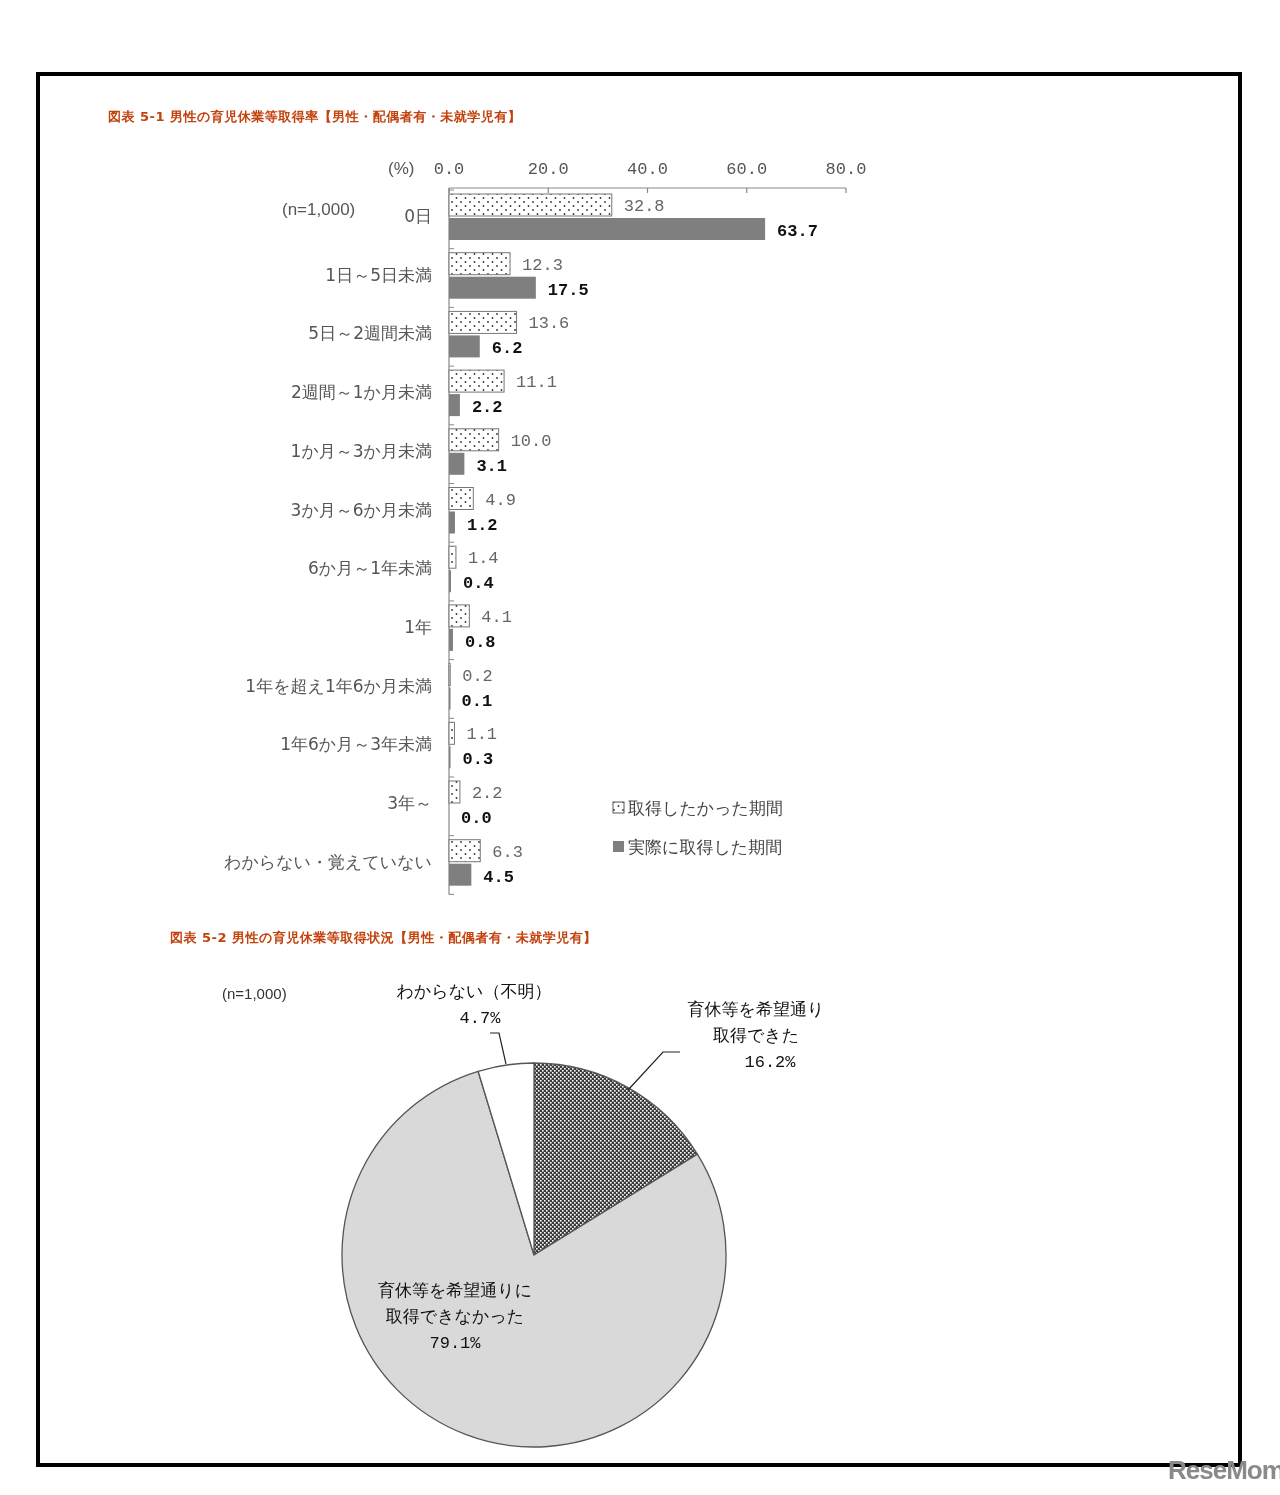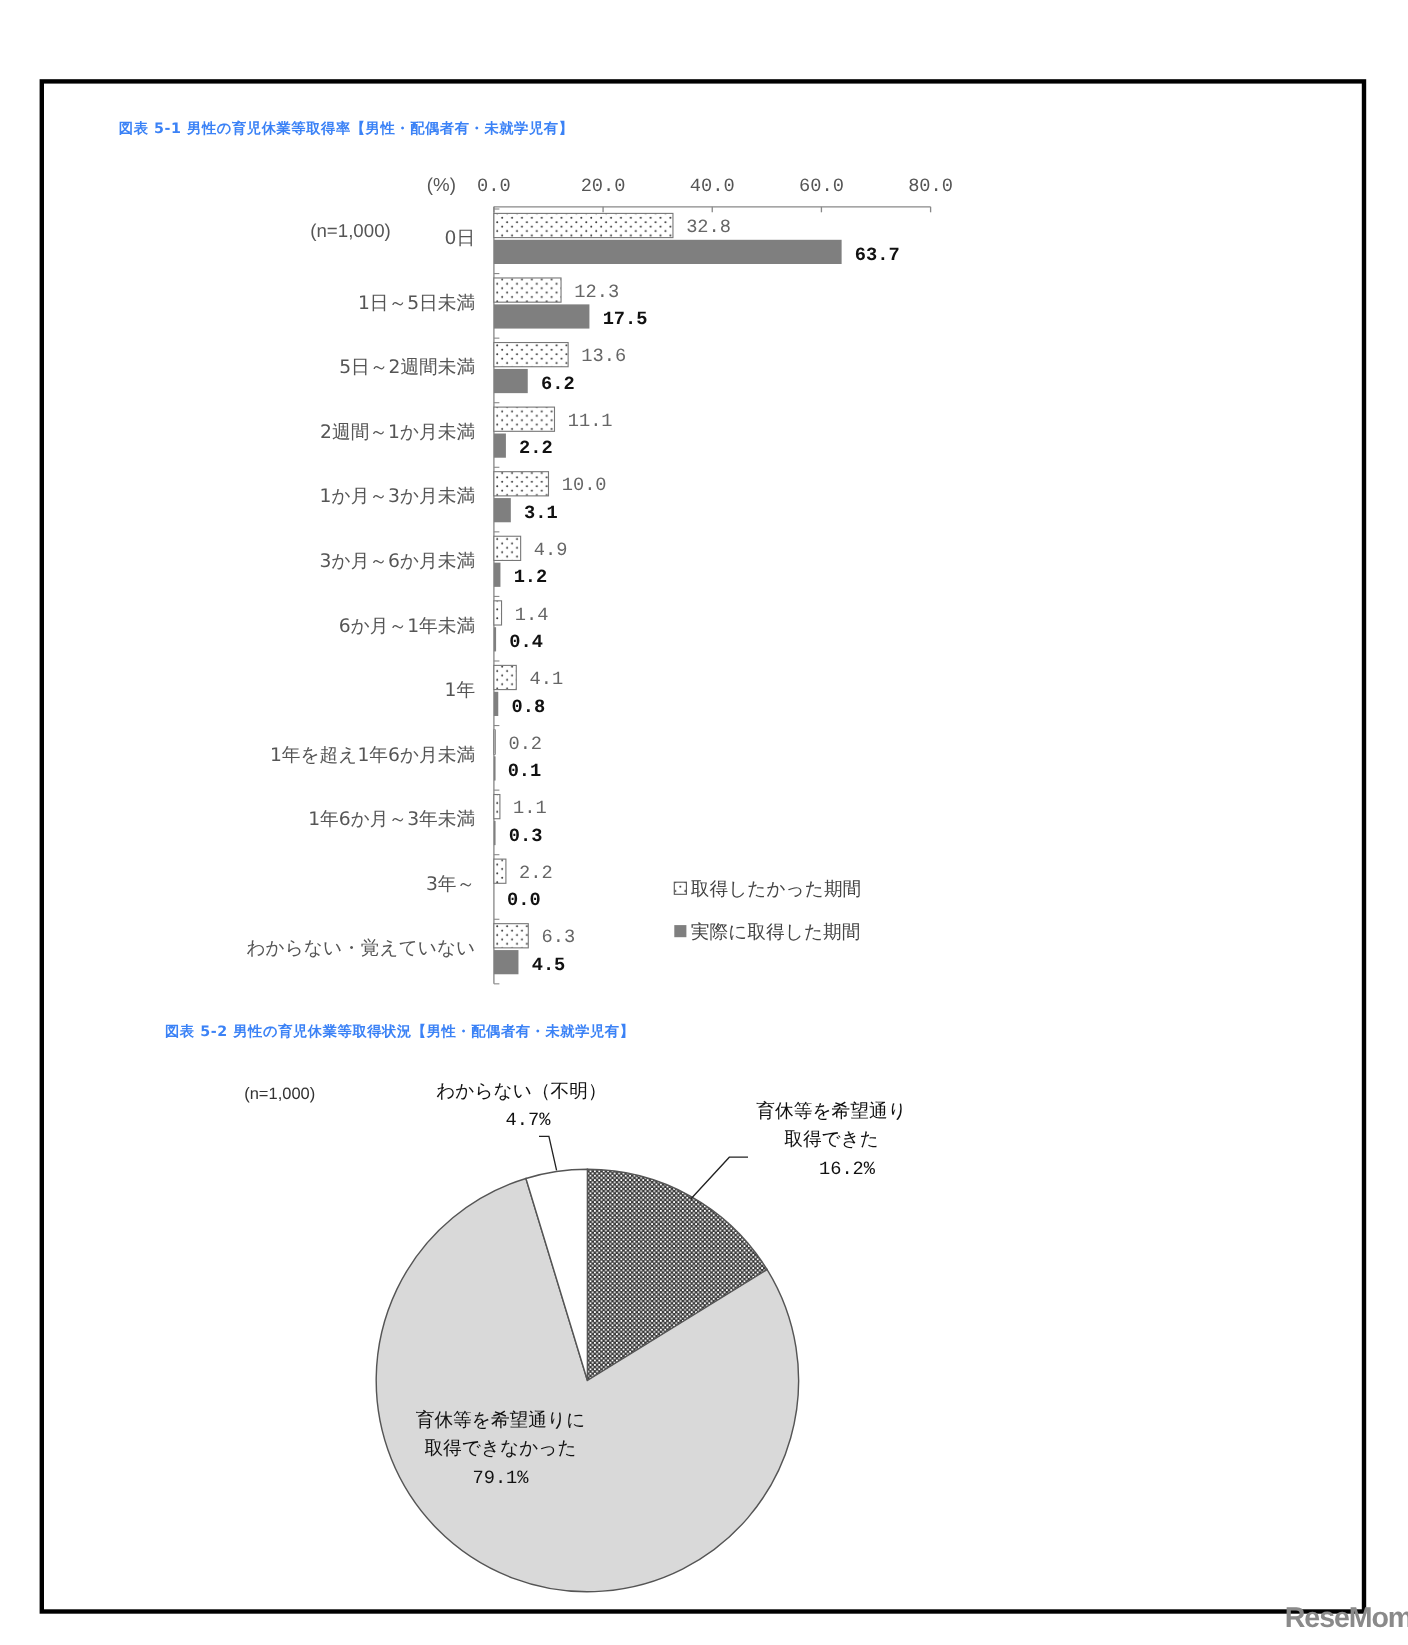--- a/index.html
+++ b/index.html
@@ -1,20 +1,20 @@
 <!DOCTYPE html>
 <html><head>
 <meta charset="utf-8">
 <style>
   html, body { margin: 0; padding: 0; background: #ffffff; }
   body { width: 1280px; height: 1495px; position: relative; overflow: hidden;
          font-family: "DejaVu Sans", "Liberation Sans", sans-serif; color: #111; }
   .frame { position: absolute; left: 36px; top: 72px; width: 1206px; height: 1395px;
            border: 4px solid #000; box-sizing: border-box; }
-  .fig-title { position: absolute; font-size: 13px; font-weight: bold; letter-spacing: 0.5px; color: #3b82f6; white-space: nowrap; }
+  .fig-title { position: absolute; font-size: 13px; font-weight: bold; letter-spacing: 0.5px; color: #c2410c; white-space: nowrap; }
   .chart-bg { position: absolute; left: 120px; top: 155px; width: 806px; height: 742px; background: #fff; }
   .svg-abs { position: absolute; left: 0; top: 0; }
   .logo { position: absolute; left: 1168px; top: 1455px; font-family: "Liberation Sans", sans-serif;
           font-weight: bold; font-size: 26px; color: #8a8a8a; letter-spacing: -1px; }
 </style>
 </head>
 <body>
 
 <div class="frame"></div>
 
@@ -122,21 +122,21 @@
   <g id="bar-legend">
       <rect x="613" y="802" width="11" height="11" fill="url(#dots)" stroke="#555" stroke-width="1"></rect>
       <text x="628" y="814" font-size="17" fill="#444">取得したかった期間</text>
       <rect x="613" y="841" width="11" height="11" fill="#7f7f7f"></rect>
       <text x="628" y="853" font-size="17" fill="#444">実際に取得した期間</text>
     </g>
   <text id="bar-unit" x="388" y="174" font-size="17" fill="#555" style="font-family:'Liberation Sans',sans-serif;">(%)</text>
   <text id="bar-n" x="282" y="215" font-size="17" fill="#555" style="font-family:'Liberation Sans',sans-serif;">(n=1,000)</text>
 </svg>
 
-<div class="fig-title" style="left:104px; top:929px;padding-left:46px;">図表 5-2 男性の育児休業等取得状況【男性・配偶者有・未就学児有】</div>
+<div class="fig-title" style="left:124px; top:929px;padding-left:46px;">図表 5-2 男性の育児休業等取得状況【男性・配偶者有・未就学児有】</div>
 
 <svg id="pie-chart" class="svg-abs" width="1280" height="1495">
   <defs>
     <pattern id="xhatch" width="4" height="4" patternUnits="userSpaceOnUse">
       <rect width="4" height="4" fill="#3a3a3a"></rect>
       <rect x="0" y="0" width="1.6" height="1.6" fill="#ffffff"></rect>
       <rect x="2" y="2" width="1.6" height="1.6" fill="#ffffff"></rect>
     </pattern>
   </defs>
   <text id="pie-n" x="222" y="999" font-size="15" fill="#333" style="font-family:'Liberation Sans',sans-serif;">(n=1,000)</text>

